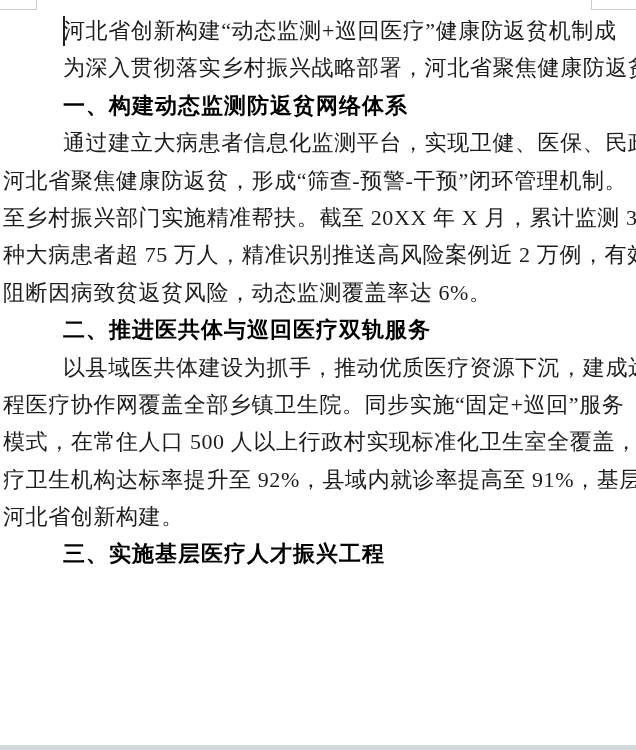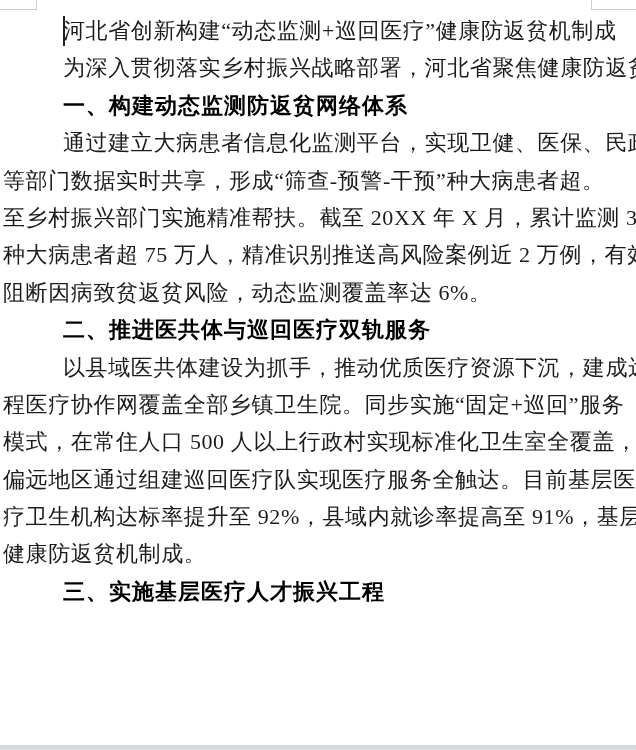--- a/index.html
+++ b/index.html
@@ -72,29 +72,28 @@
 
 <div class="screen">
   <div class="corner-frag left"></div>
   <div class="corner-frag right"></div>
 
   <div class="doc" id="doc">
       <div class="line indent">河北省创新构建“动态监测+巡回医疗”健康防返贫机制成</div>
       <div class="line indent">为深入贯彻落实乡村振兴战略部署，河北省聚焦健康防返贫</div>
       <div class="line heading indent">一、构建动态监测防返贫网络体系</div>
       <div class="line indent">通过建立大病患者信息化监测平台，实现卫健、医保、民政</div>
-      <div class="line">等部门数据实时共享，形成“筛查-预警-干预”种大病患者超。</div>
+      <div class="line">河北省聚焦健康防返贫，形成“筛查-预警-干预”闭环管理机制。</div>
       <div class="line">至乡村振兴部门实施精准帮扶。截至 20XX 年 X 月，累计监测 30</div>
       <div class="line">种大病患者超 75 万人，精准识别推送高风险案例近 2 万例，有效</div>
       <div class="line">阻断因病致贫返贫风险，动态监测覆盖率达 6%。</div>
       <div class="line heading indent">二、推进医共体与巡回医疗双轨服务</div>
       <div class="line indent">以县域医共体建设为抓手，推动优质医疗资源下沉，建成远</div>
       <div class="line">程医疗协作网覆盖全部乡镇卫生院。同步实施“固定+巡回”服务</div>
       <div class="line">模式，在常住人口 500 人以上行政村实现标准化卫生室全覆盖，</div>
-      <div class="line">偏远地区通过组建巡回医疗队实现医疗服务全触达。目前基层医</div>
       <div class="line">疗卫生机构达标率提升至 92%，县域内就诊率提高至 91%，基层医</div>
-      <div class="line">健康防返贫机制成。</div>
+      <div class="line">河北省创新构建。</div>
       <div class="line heading indent">三、实施基层医疗人才振兴工程</div>
     </div>
 
   <div class="caret"></div>
   <div class="bottom-bar"></div>
 </div>
 
 </body></html>

